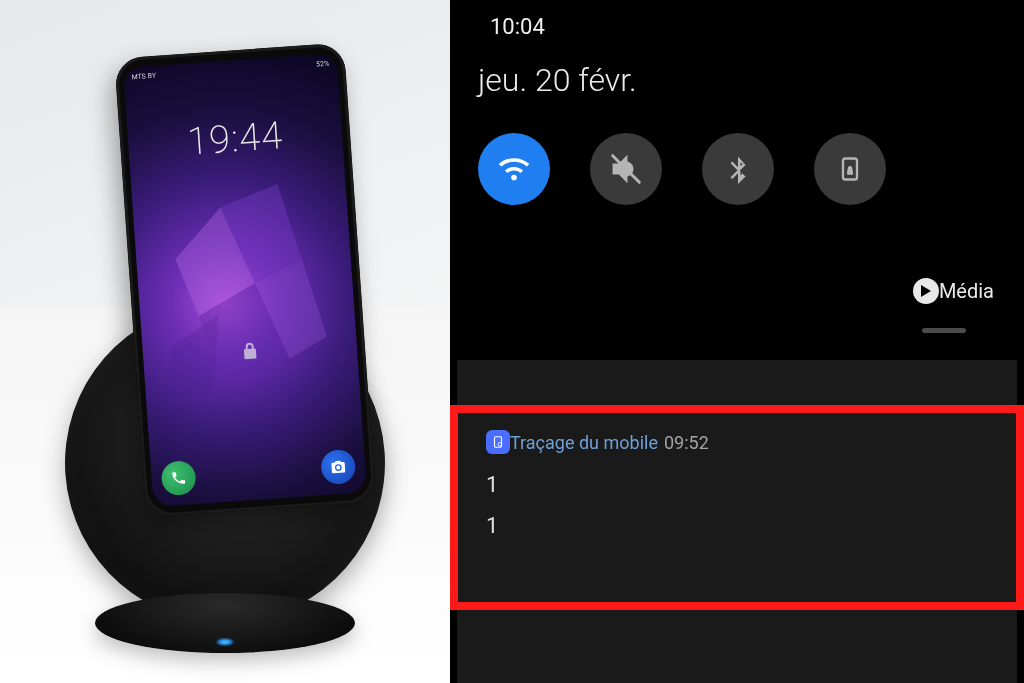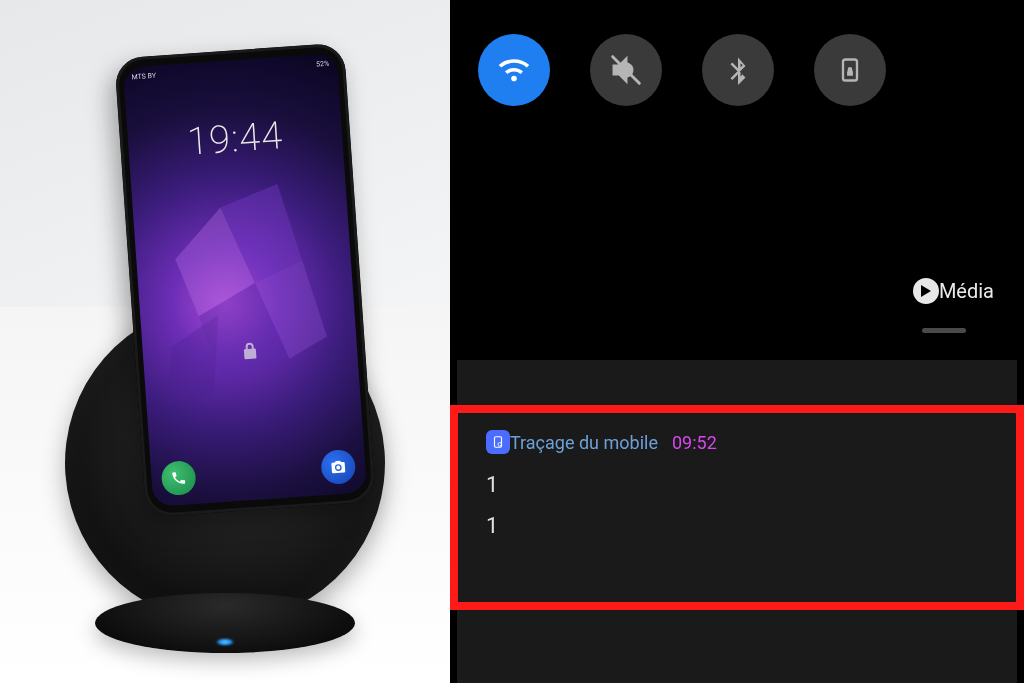--- a/index.html
+++ b/index.html
@@ -29,21 +29,21 @@
   .media-row { display: flex; align-items: center; gap: 0; color: #eaeaea; font-size: 20px; position: absolute; right: 30px; top: 278px; }
   .media-play { width: 26px; height: 26px; border-radius: 50%; background: #e8e8e8; display: flex; align-items: center; justify-content: center; }
   .handle { position: absolute; right: 58px; top: 328px; width: 44px; height: 5px; border-radius: 3px; background: #4a4a4a; }
 
   .notif-area { position: absolute; left: 7px; right: 7px; top: 360px; bottom: 0; background: #1a1a1a; }
   .highlight { position: absolute; left: 0; right: 0; top: 405px; height: 205px; border: 8px solid #ff1a1a; pointer-events: none; }
   .notif { position: absolute; left: 36px; top: 430px; right: 36px; color: #c8c8c8; }
   .notif-head { display: flex; align-items: center; font-size: 18px; }
   .notif-icon { width: 24px; height: 24px; border-radius: 6px; background: #4a6cff; display: flex; align-items: center; justify-content: center; }
   .notif-app { color: #6ea0d8; }
-  .notif-time { color: #d946ef; margin-left: 14px; }
+  .notif-time { color: #a3a3a3; margin-left: 6px; }
   .notif-line { font-size: 22px; color: #e0e0e0; margin-top: 18px; }
   .notif-line + .notif-line { margin-top: 16px; }
 </style>
 </head>
 <body>
 
 <div class="split">
 
   <div class="left">
     <div class="desk"></div>
@@ -77,20 +77,22 @@
         <div class="phone-cam">
           <svg width="16" height="16" viewBox="0 0 24 24">
               <path d="M9 3l-1.8 2H4a2 2 0 00-2 2v12a2 2 0 002 2h16a2 2 0 002-2V7a2 2 0 00-2-2h-3.2L15 3H9zm3 5a5 5 0 110 10 5 5 0 010-10zm0 2a3 3 0 100 6 3 3 0 000-6z" fill="currentColor"></path>
             </svg>
         </div>
       </div>
     </div>
   </div>
 
   <div class="right">
+    <div class="status-time">10:04</div>
+    <div class="date">jeu. 20 févr.</div>
 
     <div class="qs-row">
       <div class="qs qs-on">
         <svg width="34" height="34" viewBox="0 0 24 24">
             <path d="M12 20a2 2 0 100-4 2 2 0 000 4zm-4.6-5.2a7 7 0 019.2 0l1.8-1.8a9.5 9.5 0 00-12.8 0l1.8 1.8zM3 10.2a14 14 0 0118 0l1.8-1.8a16.5 16.5 0 00-21.6 0L3 10.2z" fill="currentColor"></path>
           </svg>
       </div>
       <div class="qs qs-off">
         <svg width="32" height="32" viewBox="0 0 24 24">
             <path d="M3 9v6h4l5 5V4L7 9H3zm13.5 3a4.5 4.5 0 00-2.5-4v8a4.5 4.5 0 002.5-4zM2 2l20 20" stroke="currentColor" stroke-width="2.2" fill="currentColor" stroke-linecap="round"></path>

